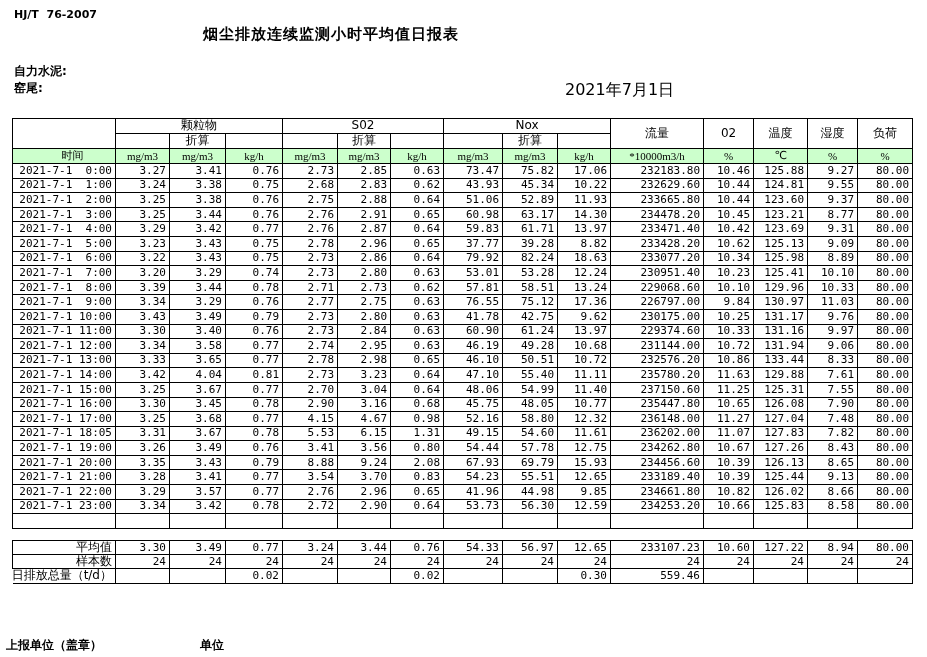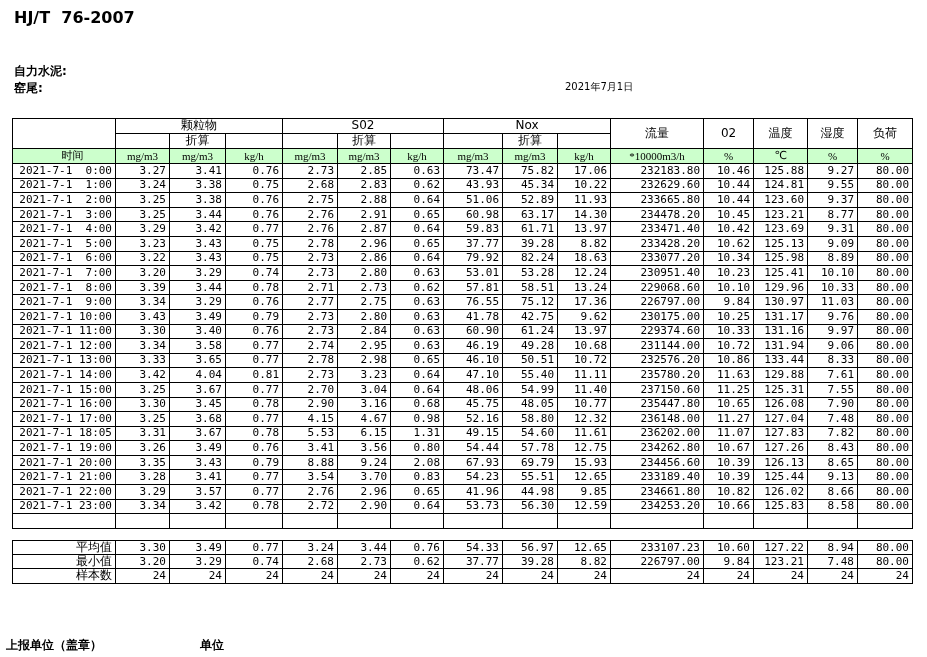--- a/index.html
+++ b/index.html
@@ -1,24 +1,24 @@
 <!DOCTYPE html>
 <html><head>
 <meta charset="utf-8">
 <style>
   html,body{margin:0;padding:0;}
   body{width:927px;height:657px;background:#ffffff;position:relative;color:#000;
        font-family:"DejaVu Sans","Liberation Sans",sans-serif;}
   .page{position:absolute;inset:0;}
 
-  .hj{position:absolute;left:14px;top:8px;font-weight:bold;font-size:16px;white-space:pre;}
+  .hj{position:absolute;left:14px;top:8px;font-weight:bold;font-size:11px;white-space:pre;}
   .title{position:absolute;left:203px;top:25px;font-size:15px;font-weight:bold;letter-spacing:1px;}
   .company{position:absolute;left:14px;top:63px;font-weight:bold;font-size:12px;}
   .location{position:absolute;left:14px;top:80px;font-weight:bold;font-size:12px;}
-  .date{position:absolute;left:565px;top:80px;font-size:10px;}
+  .date{position:absolute;left:565px;top:80px;font-size:16px;}
 
   table{border-collapse:collapse;table-layout:fixed;position:absolute;left:12px;}
   table.main{top:118px;width:901px;}
   table.summary{top:540px;width:901px;}
   td{border:1px solid #000;padding:0 3px;font-size:11px;overflow:hidden;white-space:pre;
      font-family:"DejaVu Sans Mono","Liberation Mono",monospace;line-height:1.1;}
   thead td{font-family:"DejaVu Sans","Liberation Sans",sans-serif;text-align:center;
            font-size:12px;height:14px;}
   thead tr.units td{font-family:Liberation Serif, serif;font-size:11px;}
   thead tr.units td.cn{font-family:"DejaVu Sans","Liberation Sans",sans-serif;}
@@ -34,20 +34,21 @@
 
   .note{position:absolute;left:6px;top:620px;font-weight:bold;font-size:12px;margin-top:41px;}
   .report-unit{position:absolute;left:6px;top:637px;font-weight:bold;font-size:12px;}
   .unit{position:absolute;left:200px;top:637px;font-weight:bold;font-size:12px;}
 </style>
 </head>
 <body>
 
 <div class="page">
   <div class="hj">HJ/T  76-2007</div>
+  <div class="title">烟尘排放连续监测小时平均值日报表</div>
   <div class="company">自力水泥:</div>
   <div class="location">窑尾:</div>
   <div class="date">2021年7月1日</div>
 
   <table class="main">
     <colgroup>
       <col class="c0">
         <col class="c1">
         <col class="c2">
         <col class="c3">
@@ -563,52 +564,52 @@
           <td>54.33</td>
           <td>56.97</td>
           <td>12.65</td>
           <td>233107.23</td>
           <td>10.60</td>
           <td>127.22</td>
           <td>8.94</td>
           <td>80.00</td>
         </tr>
         <tr>
-          <td class="summary-label">最小值</td>
-          <td>3.20</td>
-          <td>3.29</td>
-          <td>0.74</td>
-          <td>2.68</td>
-          <td>2.73</td>
-          <td>0.62</td>
-          <td>37.77</td>
-          <td>39.28</td>
-          <td>8.82</td>
-          <td>226797.00</td>
-          <td>9.84</td>
-          <td>123.21</td>
-          <td>7.48</td>
-          <td>80.00</td>
-        </tr>
-        <tr>
           <td class="summary-label">样本数</td>
           <td>24</td>
           <td>24</td>
           <td>24</td>
           <td>24</td>
           <td>24</td>
           <td>24</td>
           <td>24</td>
           <td>24</td>
           <td>24</td>
           <td>24</td>
           <td>24</td>
           <td>24</td>
           <td>24</td>
           <td>24</td>
+        </tr>
+        <tr>
+          <td class="summary-label label-span">日排放总量（t/d）</td>
+          <td></td>
+          <td></td>
+          <td>0.02</td>
+          <td></td>
+          <td></td>
+          <td>0.02</td>
+          <td></td>
+          <td></td>
+          <td>0.30</td>
+          <td>559.46</td>
+          <td></td>
+          <td></td>
+          <td></td>
+          <td></td>
         </tr>
       </tbody>
   </table>
 
   <div class="note">烟气日排放总量*10000m3/h</div>
   <div class="report-unit">上报单位（盖章）</div>
   <div class="unit">单位</div>
 </div>
 
 </body></html>

